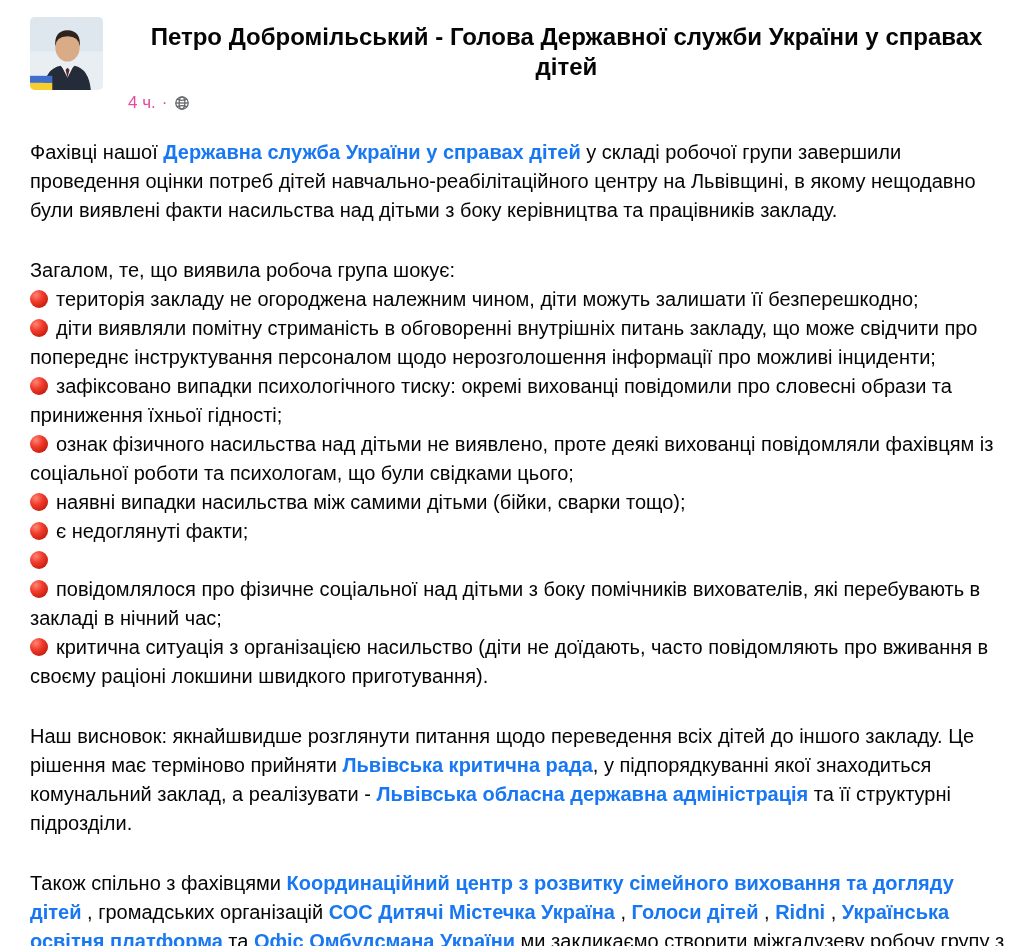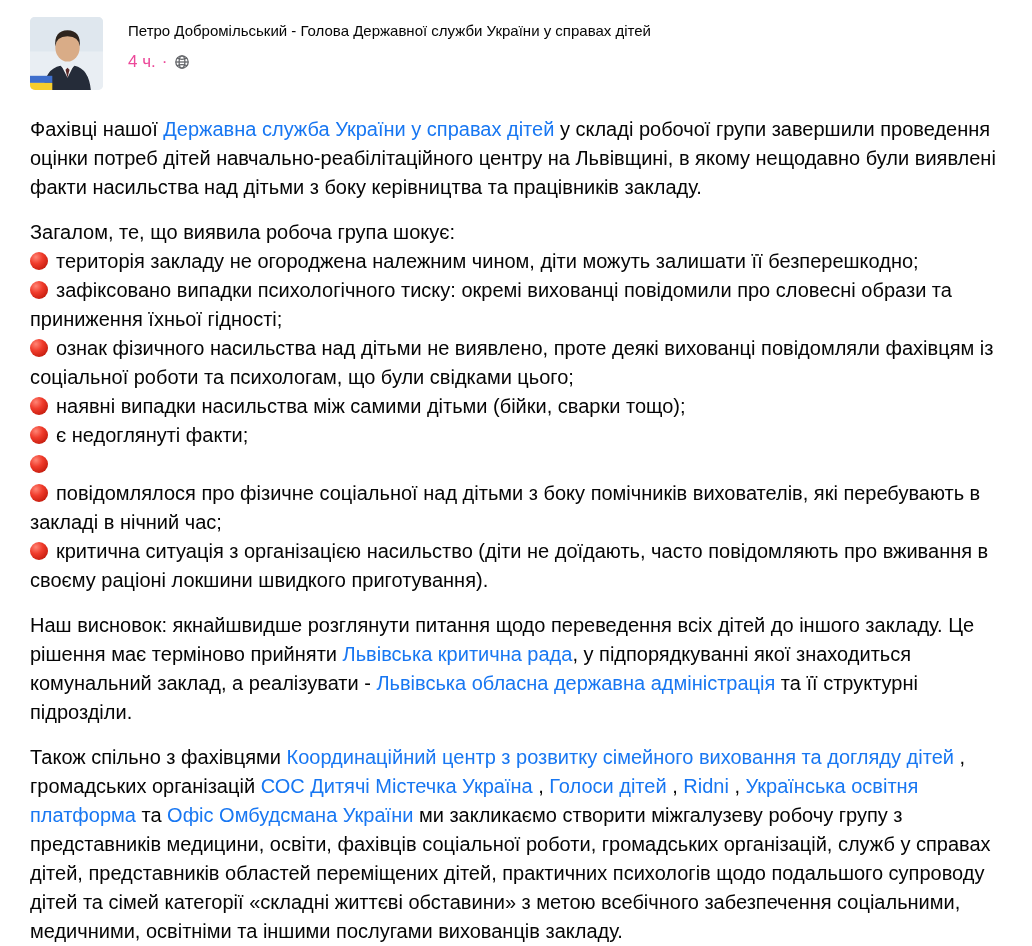--- a/index.html
+++ b/index.html
@@ -13,41 +13,41 @@
   .post-card { padding:17px 27px 24px 30px; }
 
   
   .post-header { display:flex; align-items:flex-start; margin-bottom:25px; }
   .avatar {
     width:73px; height:73px; border-radius:5px; overflow:hidden;
     flex:none; cursor:pointer; background:#e8edf2;
   }
   .header-info { margin-left:25px; padding-top:5px; }
   .author-name {
-    font-size:15px; font-weight:normal; color:#050505;
-    line-height:1.25; cursor:pointer;
+    font-size:24px; font-weight:bold; color:#050505;
+    line-height:1.25; cursor:pointer;text-align:center;
   }
   .meta-row {
     margin-top:11px; display:flex; align-items:center;
     color:#ec4899; font-size:17px; cursor:pointer;
   }
   .meta-row .sep { margin:0 6px; }
   .globe-icon { display:inline-flex; align-items:center; margin-left:1px; }
 
   
   .post-content { font-size:20px; line-height:29px; color:#050505; }
-  .post-block + .post-block { margin-top:16px; }
+  .post-block + .post-block { margin-top:31px; }
   .bullet-line { }
   .red-dot {
     display:inline-block; width:18px; height:18px; border-radius:50%;
     background:radial-gradient(circle at 33% 28%, #ff8575 0%, #f03c2c 38%, #cf2314 70%, #9e1207 100%);
     margin-right:8px; vertical-align:-2px;
   }
   .post-link {
-    color:#1877f2; font-weight:normal; text-decoration:none; cursor:pointer;
+    color:#1877f2; font-weight:bold; text-decoration:none; cursor:pointer;
   }
 </style>
 </head>
 <body>
 
 <div class="post-card">
 
   <div class="post-header">
     <div class="avatar">
       <svg width="73" height="73" viewBox="0 0 72 72" xmlns="http://www.w3.org/2000/svg">
@@ -78,20 +78,21 @@
         </span>
       </div>
     </div>
   </div>
 
   <div class="post-content">
       <div class="post-block">Фахівці нашої <a class="post-link" href="#">Державна служба України у справах дітей</a> у складі робочої групи завершили проведення оцінки потреб дітей навчально-реабілітаційного центру на Львівщині, в якому нещодавно були виявлені факти насильства над дітьми з боку керівництва та працівників закладу.</div>
       <div class="post-block">
         <div>Загалом, те, що виявила робоча група шокує:</div>
         <div class="bullet-line"><span class="red-dot"></span><span>територія закладу не огороджена належним чином, діти можуть залишати її безперешкодно;</span></div>
+        <div class="bullet-line"><span class="red-dot"></span><span>діти виявляли помітну стриманість в обговоренні внутрішніх питань закладу, що може свідчити про попереднє інструктування персоналом щодо нерозголошення інформації про можливі інциденти;</span></div>
         <div class="bullet-line"><span class="red-dot"></span><span>зафіксовано випадки психологічного тиску: окремі вихованці повідомили про словесні образи та приниження їхньої гідності;</span></div>
         <div class="bullet-line"><span class="red-dot"></span><span>ознак фізичного насильства над дітьми не виявлено, проте деякі вихованці повідомляли фахівцям із соціальної роботи та психологам, що були свідками цього;</span></div>
         <div class="bullet-line"><span class="red-dot"></span><span>наявні випадки насильства між самими дітьми (бійки, сварки тощо);</span></div>
         <div class="bullet-line"><span class="red-dot"></span><span>є недоглянуті факти;</span></div>
         <div class="bullet-line"><span class="red-dot"></span></div>
         <div class="bullet-line"><span class="red-dot"></span><span>повідомлялося про фізичне соціальної над дітьми з боку помічників вихователів, які перебувають в закладі в нічний час;</span></div>
         <div class="bullet-line"><span class="red-dot"></span><span>критична ситуація з організацією насильство (діти не доїдають, часто повідомляють про вживання в своєму раціоні локшини швидкого приготування).</span></div>
       </div>
       <div class="post-block">Наш висновок: якнайшвидше розглянути питання щодо переведення всіх дітей до іншого закладу. Це рішення має терміново прийняти <a class="post-link" href="#">Львівська критична рада</a>, у підпорядкуванні якої знаходиться комунальний заклад, а реалізувати - <a class="post-link" href="#">Львівська обласна державна адміністрація</a> та її структурні підрозділи.</div>
       <div class="post-block">Також спільно з фахівцями <a class="post-link" href="#">Координаційний центр з розвитку сімейного виховання та догляду дітей</a> , громадських організацій <a class="post-link" href="#">СОС Дитячі Містечка Україна</a> , <a class="post-link" href="#">Голоси дітей</a> , <a class="post-link" href="#">Ridni</a> , <a class="post-link" href="#">Українська освітня платформа</a> та <a class="post-link" href="#">Офіс Омбудсмана України</a> ми закликаємо створити міжгалузеву робочу групу з представників медицини, освіти, фахівців соціальної роботи, громадських організацій, служб у справах дітей, представників областей переміщених дітей, практичних психологів щодо подальшого супроводу дітей та сімей категорії «складні життєві обставини» з метою всебічного забезпечення соціальними, медичними, освітніми та іншими послугами вихованців закладу.</div>

